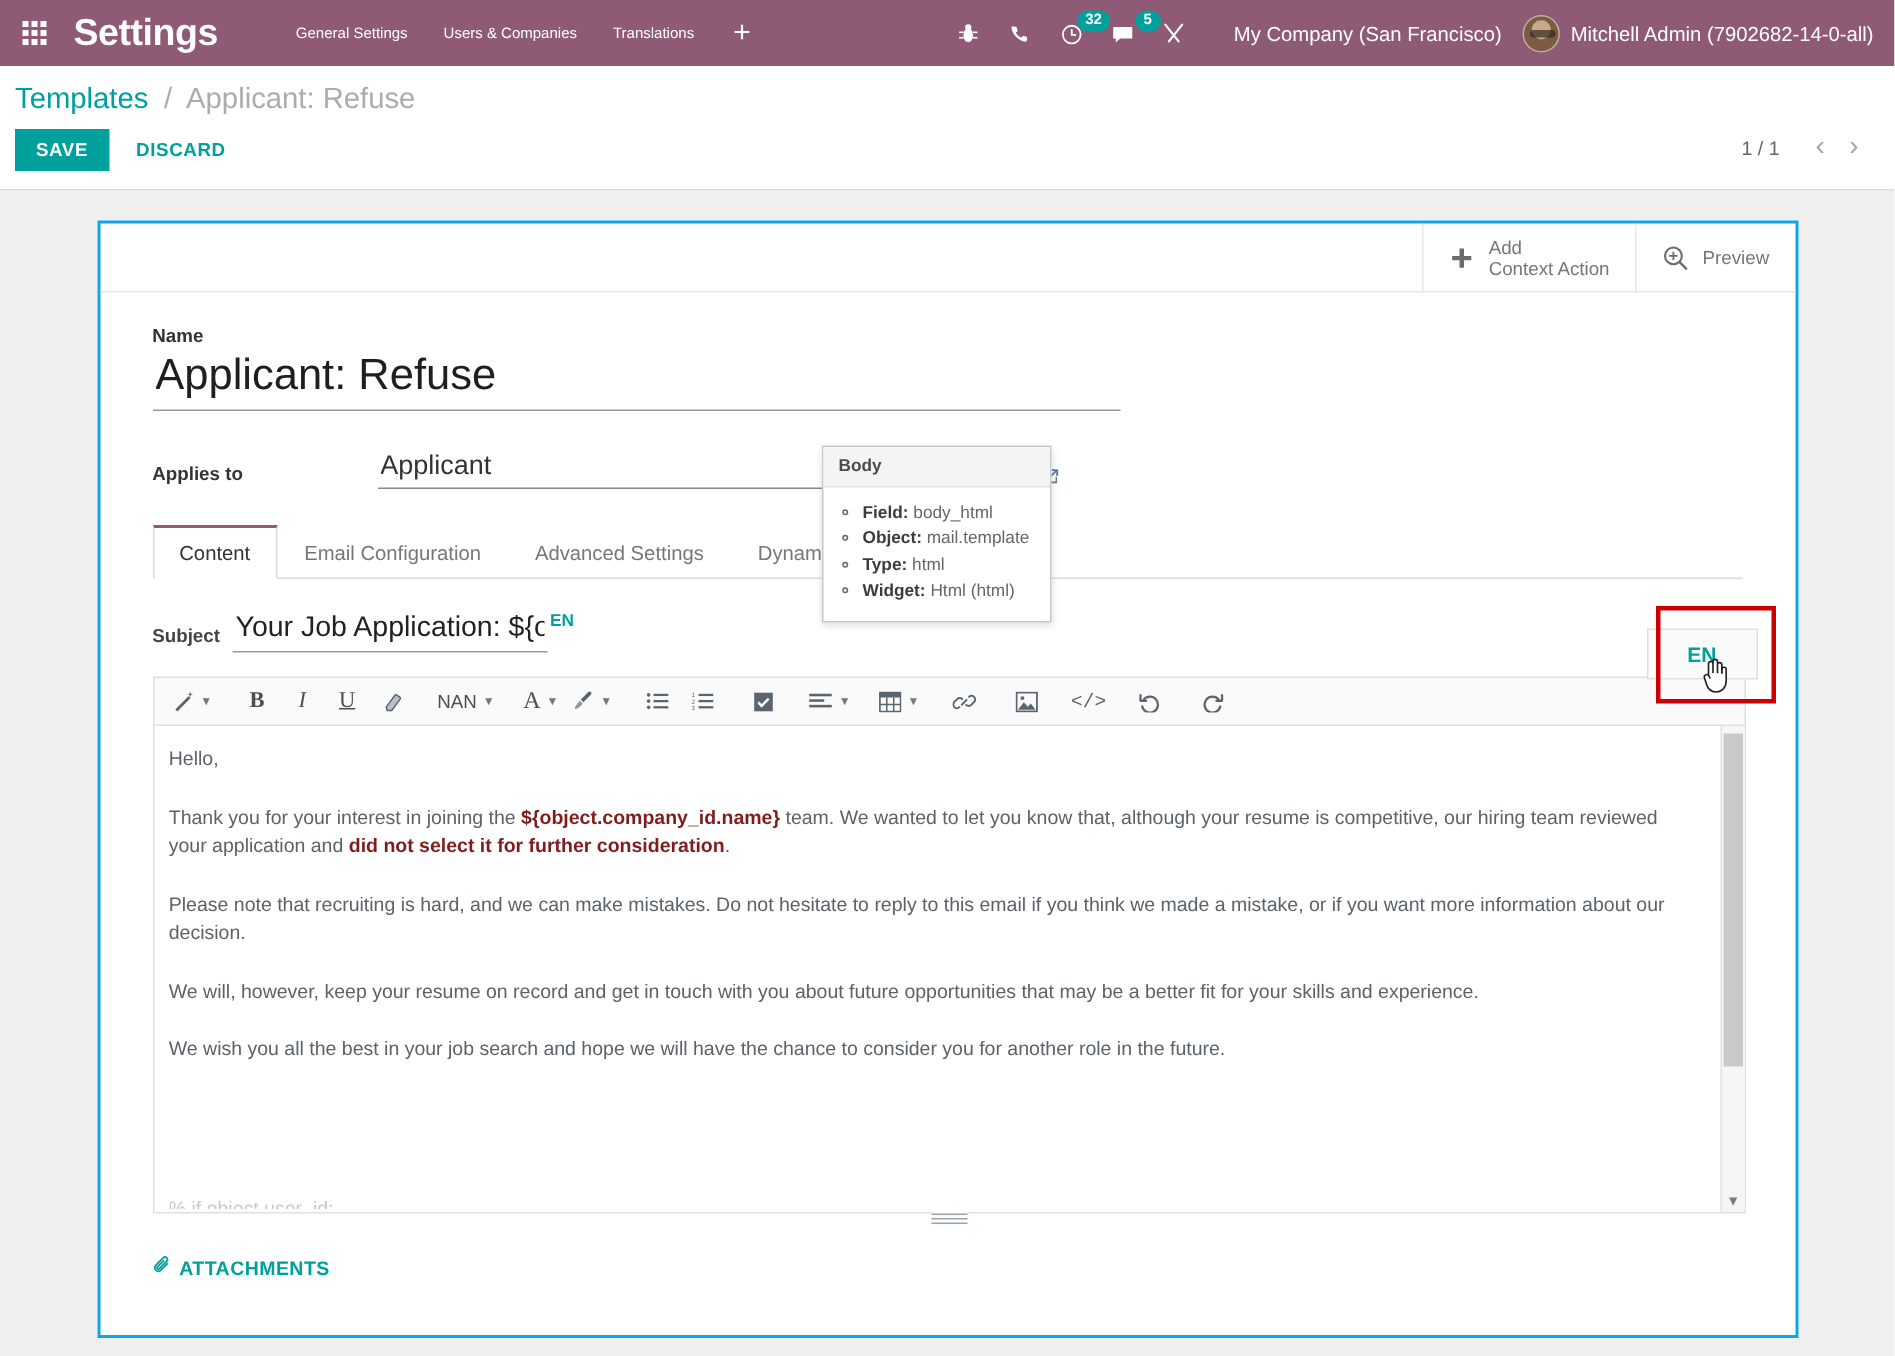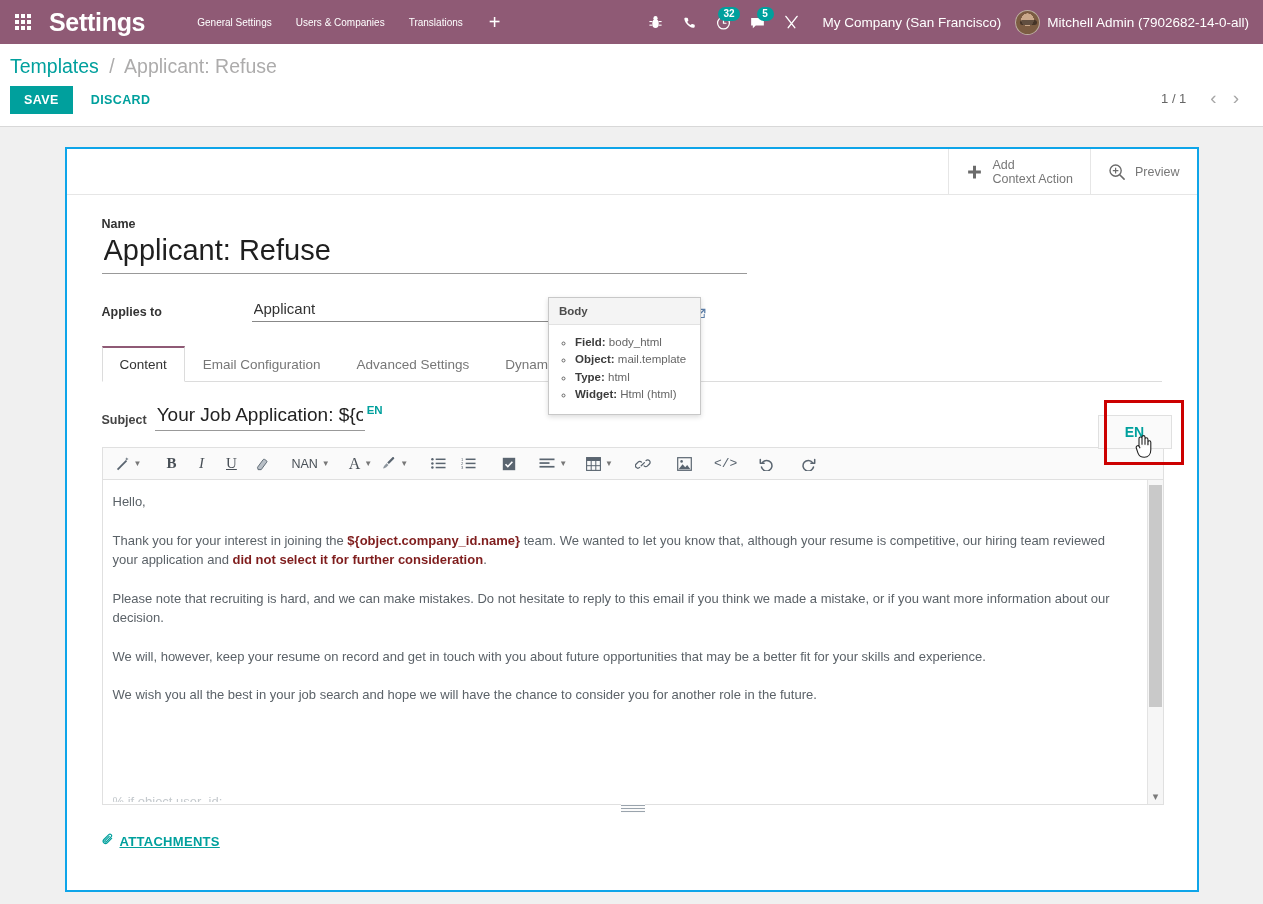--- a/index.html
+++ b/index.html
@@ -47,21 +47,21 @@
     cursor: pointer;
     color: #fff;
   }
   .menu-plus { font-size: 20px; padding: 0 14px; line-height: 45px; cursor: pointer; }
   .nav-right {
     position: absolute; right: 0; top: 0; height: 45px;
     display: flex; align-items: center; gap: 0;
   }
   .nav-icon {
     width: 34px; height: 45px;
-    display: flex; align-items: center; justify-content: center;
+    display: flex; align-items: center; 
     position: relative; cursor: pointer;
     font-size: 15px;
   }
   .badge {
     position: absolute; top: 7px; right: 1px;
     background: #00A09D; color: #fff;
     font-size: 10px; font-weight: bold;
     border-radius: 9px;
     padding: 1px 5px;
     line-height: 12px;
@@ -174,21 +174,21 @@
     display: block;
   }
 
   .field-row {
     display: flex; align-items: flex-end;
     margin-top: 24px;
   }
   .field-row .lbl { width: 150px; margin-bottom: 3px; flex: none; }
   .applies-input {
     width: 430px;
-    font-size: 15px;
+    font-size: 18px;
     border: none; border-bottom: 1px solid #888;
     padding: 2px 2px 4px 2px;
     color: #333; outline: none; background: transparent;
     font-family: "Liberation Sans", sans-serif;
   }
   .link-arrow { margin-left: 12px; color: #5c7faa; font-size: 14px; cursor: pointer; line-height: 14px; }
 
   
   .tabs {
     display: flex; margin-top: 24px;
@@ -298,21 +298,21 @@
     z-index: 5;
   }
   .resize-grip i { display: block; height: 1.5px; background: #9aa4ad; width: 100%; }
 
   .attachments {
     margin-top: 28px;
     color: #00A09D;
     font-size: 13px; font-weight: bold;
     letter-spacing: .3px;
     cursor: pointer;
-    display: inline-flex; align-items: center; gap: 6px; text-decoration: underline;
+    display: inline-flex; align-items: center; gap: 6px;
   }
 
   
   .lang-btn-box {
     position: absolute;
     right: -8px; top: -32px;
     width: 74px; height: 34px;
     border: 1px solid #e0e0e0;
     background: #fafafa;
     display: flex; align-items: center; justify-content: center;

